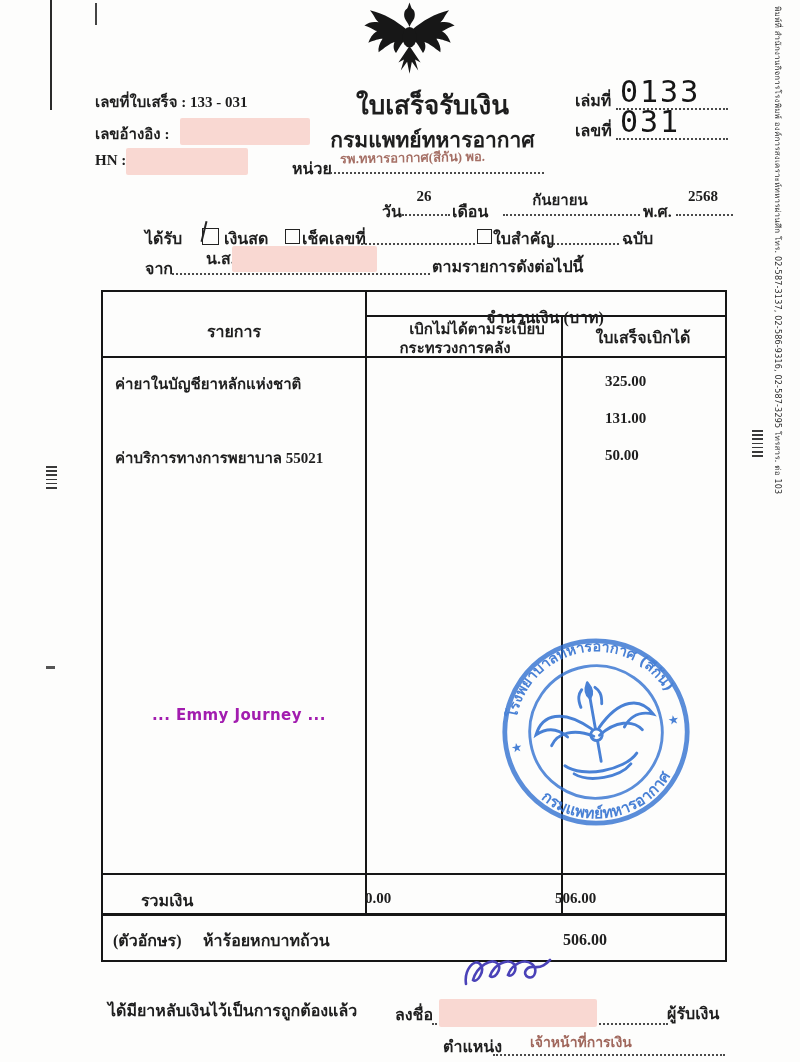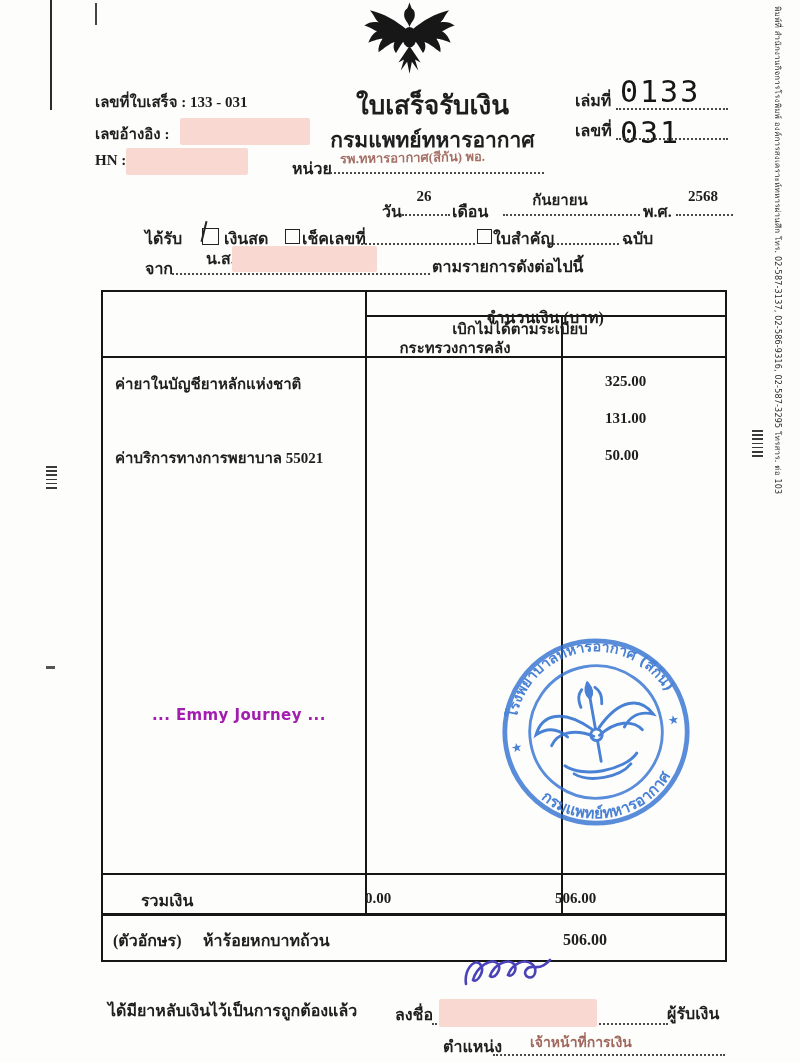--- a/index.html
+++ b/index.html
@@ -59,21 +59,21 @@
   <div class="abs b ctr" style="left:310px;top:123px;width:245px;font-size:21px;">กรมแพทย์ทหารอากาศ</div>
 
   <div class="abs b t16" style="left:292px;top:156px;">หน่วย</div>
   <div class="dots" style="left:330px;top:172px;width:214px;"></div>
   <div class="abs b stamp-ink" style="left:340px;top:147px;font-size:13px;transform:rotate(-1deg);opacity:.85;">รพ.ทหารอากาศ(สีกัน) พอ.</div>
 
   <div class="abs b t16" style="left:575px;top:88px;">เล่มที่</div>
   <div class="abs mono-num" style="left:620px;top:74px;">0133</div>
   <div class="dots" style="left:616px;top:108px;width:112px;"></div>
   <div class="abs b t16" style="left:575px;top:118px;">เลขที่</div>
-  <div class="abs mono-num" style="left:620px;top:104px;margin-top:11px;">031</div>
+  <div class="abs mono-num" style="left:620px;top:104px;">031</div>
   <div class="dots" style="left:616px;top:138px;width:112px;"></div>
 
   <div class="abs b t16" style="left:382px;top:199px;">วัน</div>
   <div class="abs b t15 ctr" style="left:400px;top:188px;width:48px;">26</div>
   <div class="dots" style="left:402px;top:214px;width:48px;"></div>
   <div class="abs b t16" style="left:452px;top:199px;">เดือน</div>
   <div class="abs b t15 ctr" style="left:505px;top:188px;width:110px;">กันยายน</div>
   <div class="dots" style="left:503px;top:214px;width:137px;"></div>
   <div class="abs b t16" style="left:643px;top:199px;">พ.ศ.</div>
   <div class="abs b t15 ctr" style="left:674px;top:188px;width:58px;">2568</div>
@@ -98,23 +98,25 @@
   <div class="abs b t16" style="left:432px;top:254px;">ตามรายการดังต่อไปนี้</div>
 
   <div id="tablebox">
     <div class="vline" style="left:262px;top:0;height:622px;"></div>
     <div class="vline" style="left:458px;top:23px;height:599px;"></div>
     <div class="hline" style="left:262px;top:23px;width:360px;"></div>
     <div class="hline" style="left:0;top:64px;width:622px;"></div>
     <div class="hline" style="left:0;top:581px;width:622px;"></div>
     <div class="hline" style="left:0;top:621px;width:622px;height:3px;"></div>
 
+    <div class="abs b t16 ctr" style="left:0;top:27px;width:262px;">รายการ</div>
     <div class="abs b t16 ctr" style="left:262px;top:1px;width:360px;margin-top:12px;">จำนวนเงิน (บาท)</div>
-    <div class="abs b t15 ctr" style="left:262px;top:25px;width:224px;margin-left:43px;">เบิกไม่ได้ตามระเบียบ</div>
+    <div class="abs b t15 ctr" style="left:262px;top:25px;width:224px;">เบิกไม่ได้ตามระเบียบ</div>
     <div class="abs b t15 ctr" style="left:262px;top:44px;width:180px;">กระทรวงการคลัง</div>
+    <div class="abs b t16 ctr" style="left:458px;top:33px;width:164px;">ใบเสร็จเบิกได้</div>
 
     <div class="abs b t15" style="left:12px;top:80px;">ค่ายาในบัญชียาหลักแห่งชาติ</div>
     <div class="abs amount rt" style="right:20px;top:81px;width:100px;">325.00</div>
     <div class="abs amount rt" style="right:20px;top:118px;width:100px;">131.00</div>
     <div class="abs b t15" style="left:12px;top:154px;">ค่าบริการทางการพยาบาล  55021</div>
     <div class="abs amount rt" style="right:20px;top:155px;width:100px;">50.00</div>
 
     <div class="abs b t16" style="left:38px;top:596px;">รวมเงิน</div>
     <div class="abs amount rt" style="left:262px;top:598px;width:184px;">0.00</div>
     <div class="abs amount rt" style="right:20px;top:598px;width:150px;">506.00</div>

